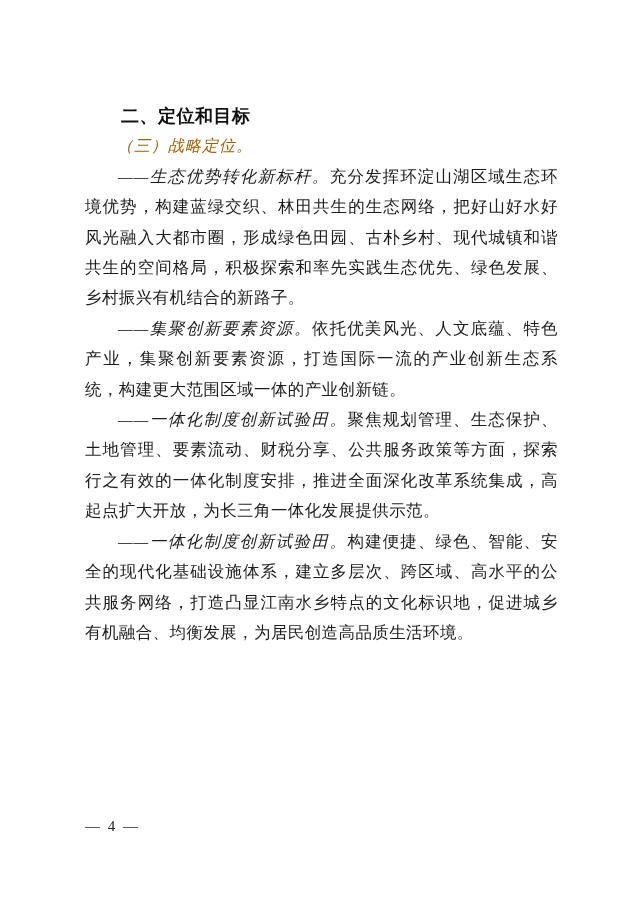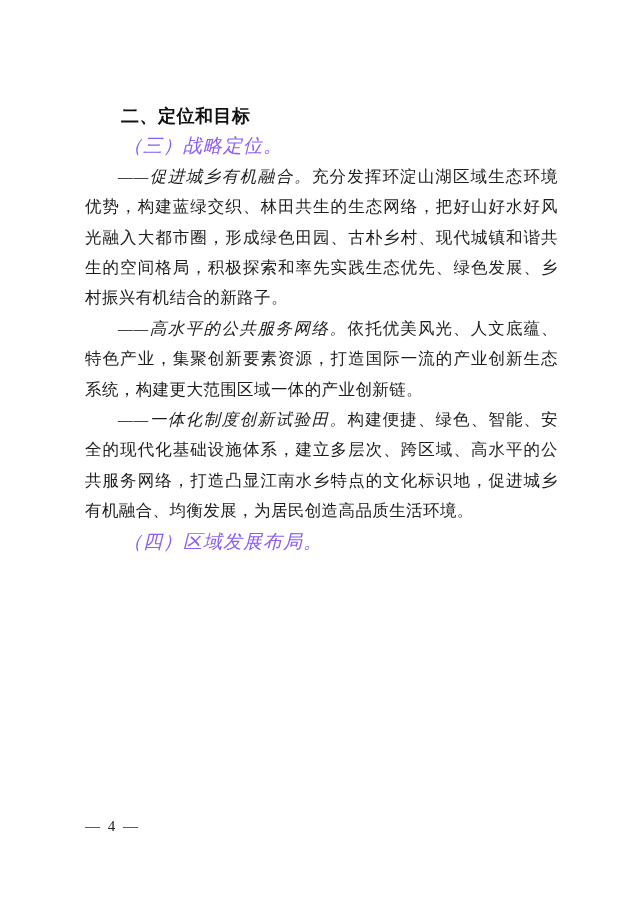--- a/index.html
+++ b/index.html
@@ -26,27 +26,27 @@
   .section-heading {
     font-size: 18px;
     line-height: 30.4px;
     font-weight: bold;
     text-indent: 2em;
     letter-spacing: 0.5px;
     font-family: "Liberation Sans", sans-serif;
     color: #111111;
   }
   .subsection-title {
-    font-size: 19px;
+    font-size: 16px;
     line-height: 30.4px;
     text-indent: 2em;
     font-style: italic;
     font-weight: 500;
     letter-spacing: 1px;
-    color: #8b5cf6;
+    color: #a16207;
   }
   .para {
     font-size: 16.5px;
     line-height: 30.4px;
     text-indent: 2em;
     text-align: justify;
     letter-spacing: 0.4px;
     color: #1c1c1c;
   }
   .para .lead {
@@ -65,26 +65,26 @@
 </head>
 <body>
 
 <div class="page">
   <div class="content">
 
     <h2 class="section-heading">二、定位和目标</h2>
 
     <p class="subsection-title">（三）战略定位。</p>
 
-    <p class="para"><span class="lead">——促进城乡有机融合。</span><span>充分发挥环淀山湖区域生态环境优势，构建蓝绿交织、林田共生的生态网络，把好山好水好风光融入大都市圈，形成绿色田园、古朴乡村、现代城镇和谐共生的空间格局，积极探索和率先实践生态优先、绿色发展、乡村振兴有机结合的新路子。</span></p>
+    <p class="para"><span class="lead">——生态优势转化新标杆。</span><span>充分发挥环淀山湖区域生态环境优势，构建蓝绿交织、林田共生的生态网络，把好山好水好风光融入大都市圈，形成绿色田园、古朴乡村、现代城镇和谐共生的空间格局，积极探索和率先实践生态优先、绿色发展、乡村振兴有机结合的新路子。</span></p>
 
-    <p class="para"><span class="lead">——高水平的公共服务网络。</span><span>依托优美风光、人文底蕴、特色产业，集聚创新要素资源，打造国际一流的产业创新生态系统，构建更大范围区域一体的产业创新链。</span></p>
+    <p class="para"><span class="lead">——集聚创新要素资源。</span><span>依托优美风光、人文底蕴、特色产业，集聚创新要素资源，打造国际一流的产业创新生态系统，构建更大范围区域一体的产业创新链。</span></p>
 
+    <p class="para"><span class="lead">——一体化制度创新试验田。</span><span>聚焦规划管理、生态保护、土地管理、要素流动、财税分享、公共服务政策等方面，探索行之有效的一体化制度安排，推进全面深化改革系统集成，高起点扩大开放，为长三角一体化发展提供示范。</span></p>
 
     <p class="para"><span class="lead">——一体化制度创新试验田。</span><span>构建便捷、绿色、智能、安全的现代化基础设施体系，建立多层次、跨区域、高水平的公共服务网络，打造凸显江南水乡特点的文化标识地，促进城乡有机融合、均衡发展，为居民创造高品质生活环境。</span></p>
 
-    <p class="subsection-title">（四）区域发展布局。</p>
 
 
   </div>
 
   <div class="page-number">— 4 —</div>
 </div>
 
 </body></html>

